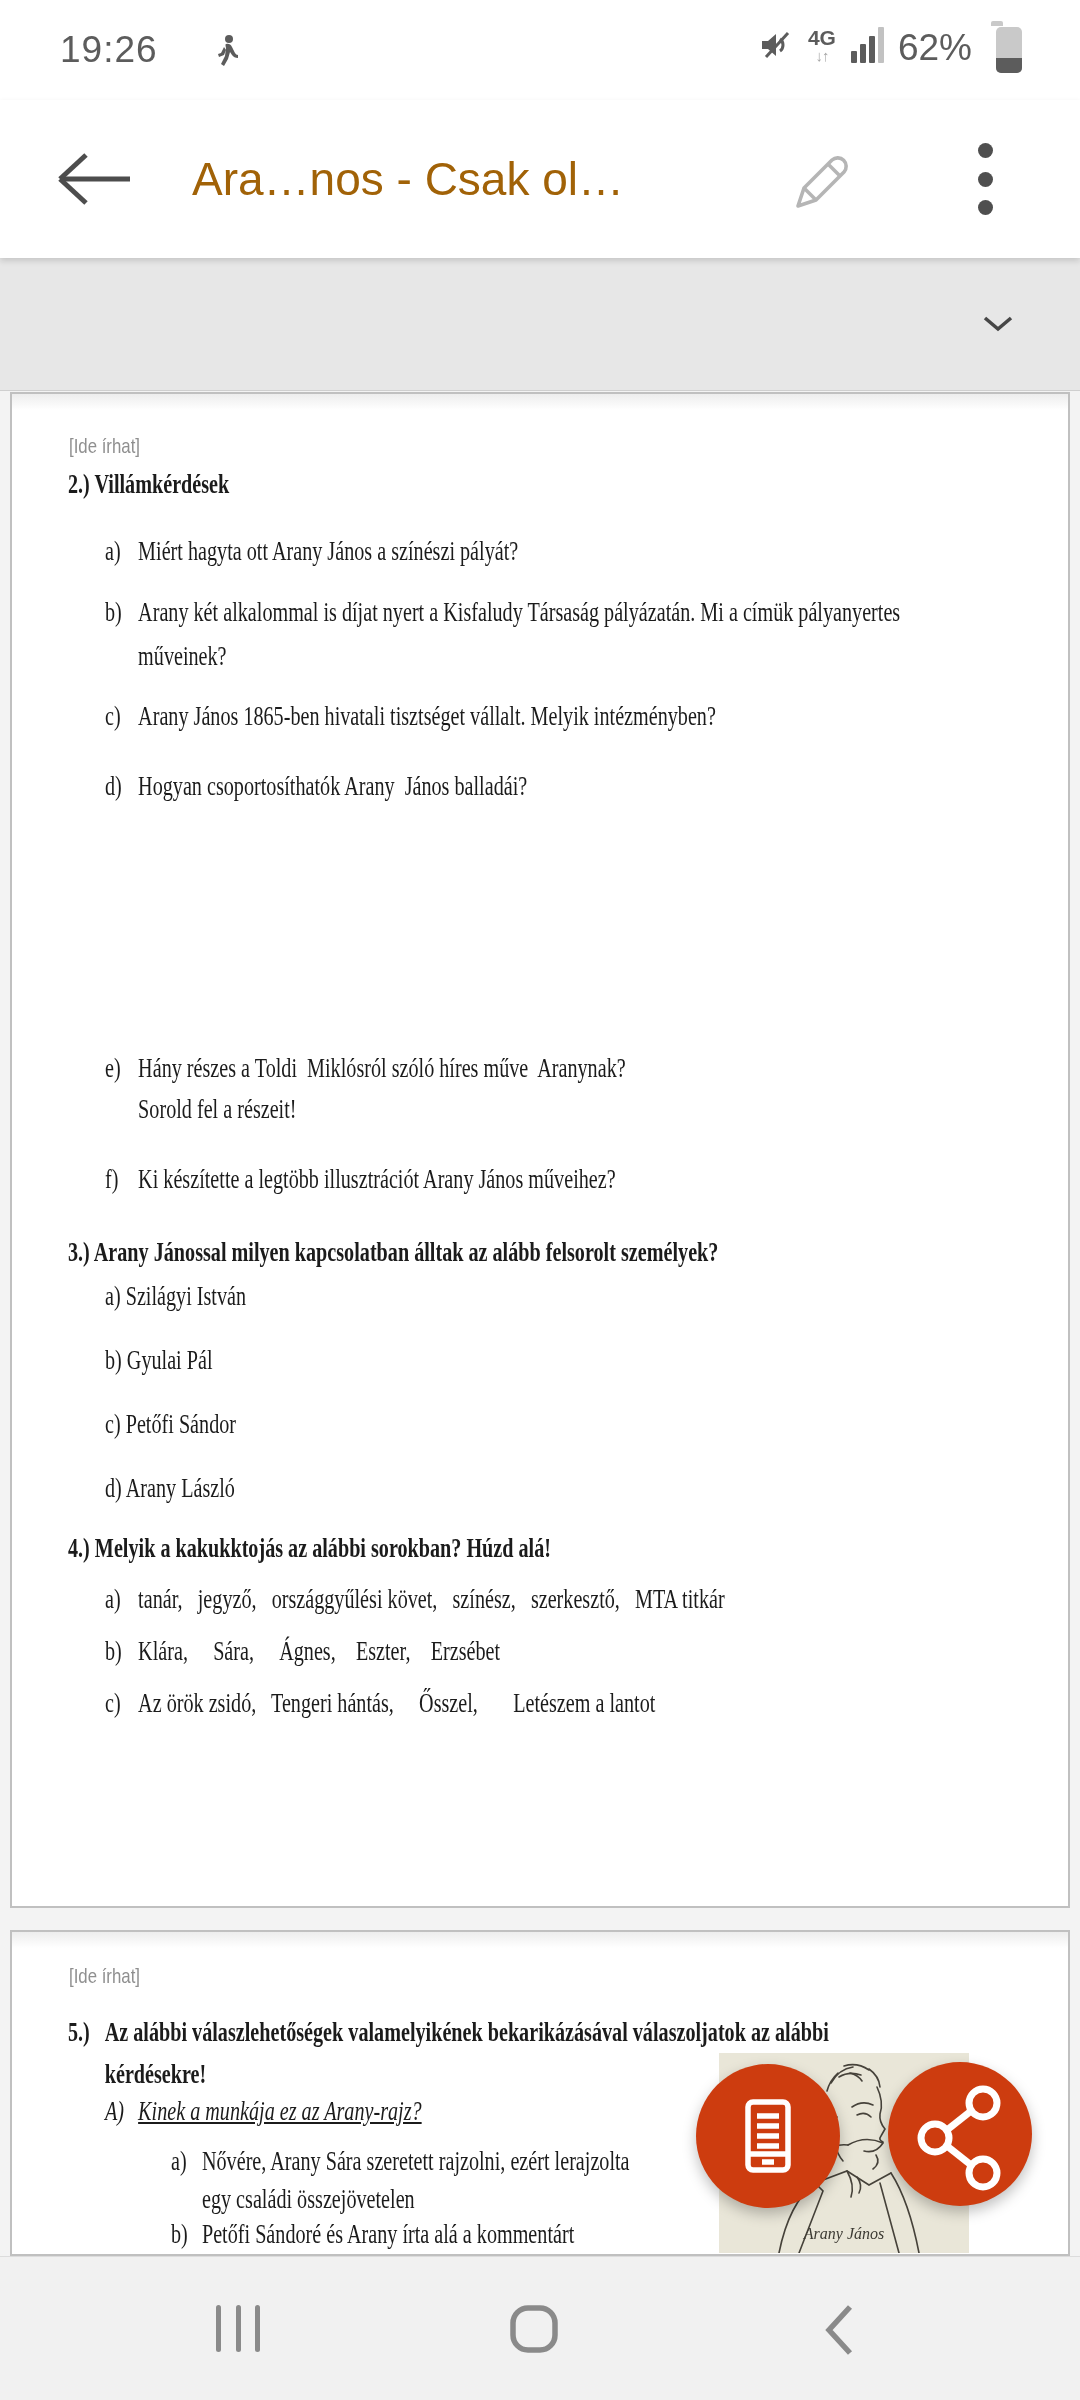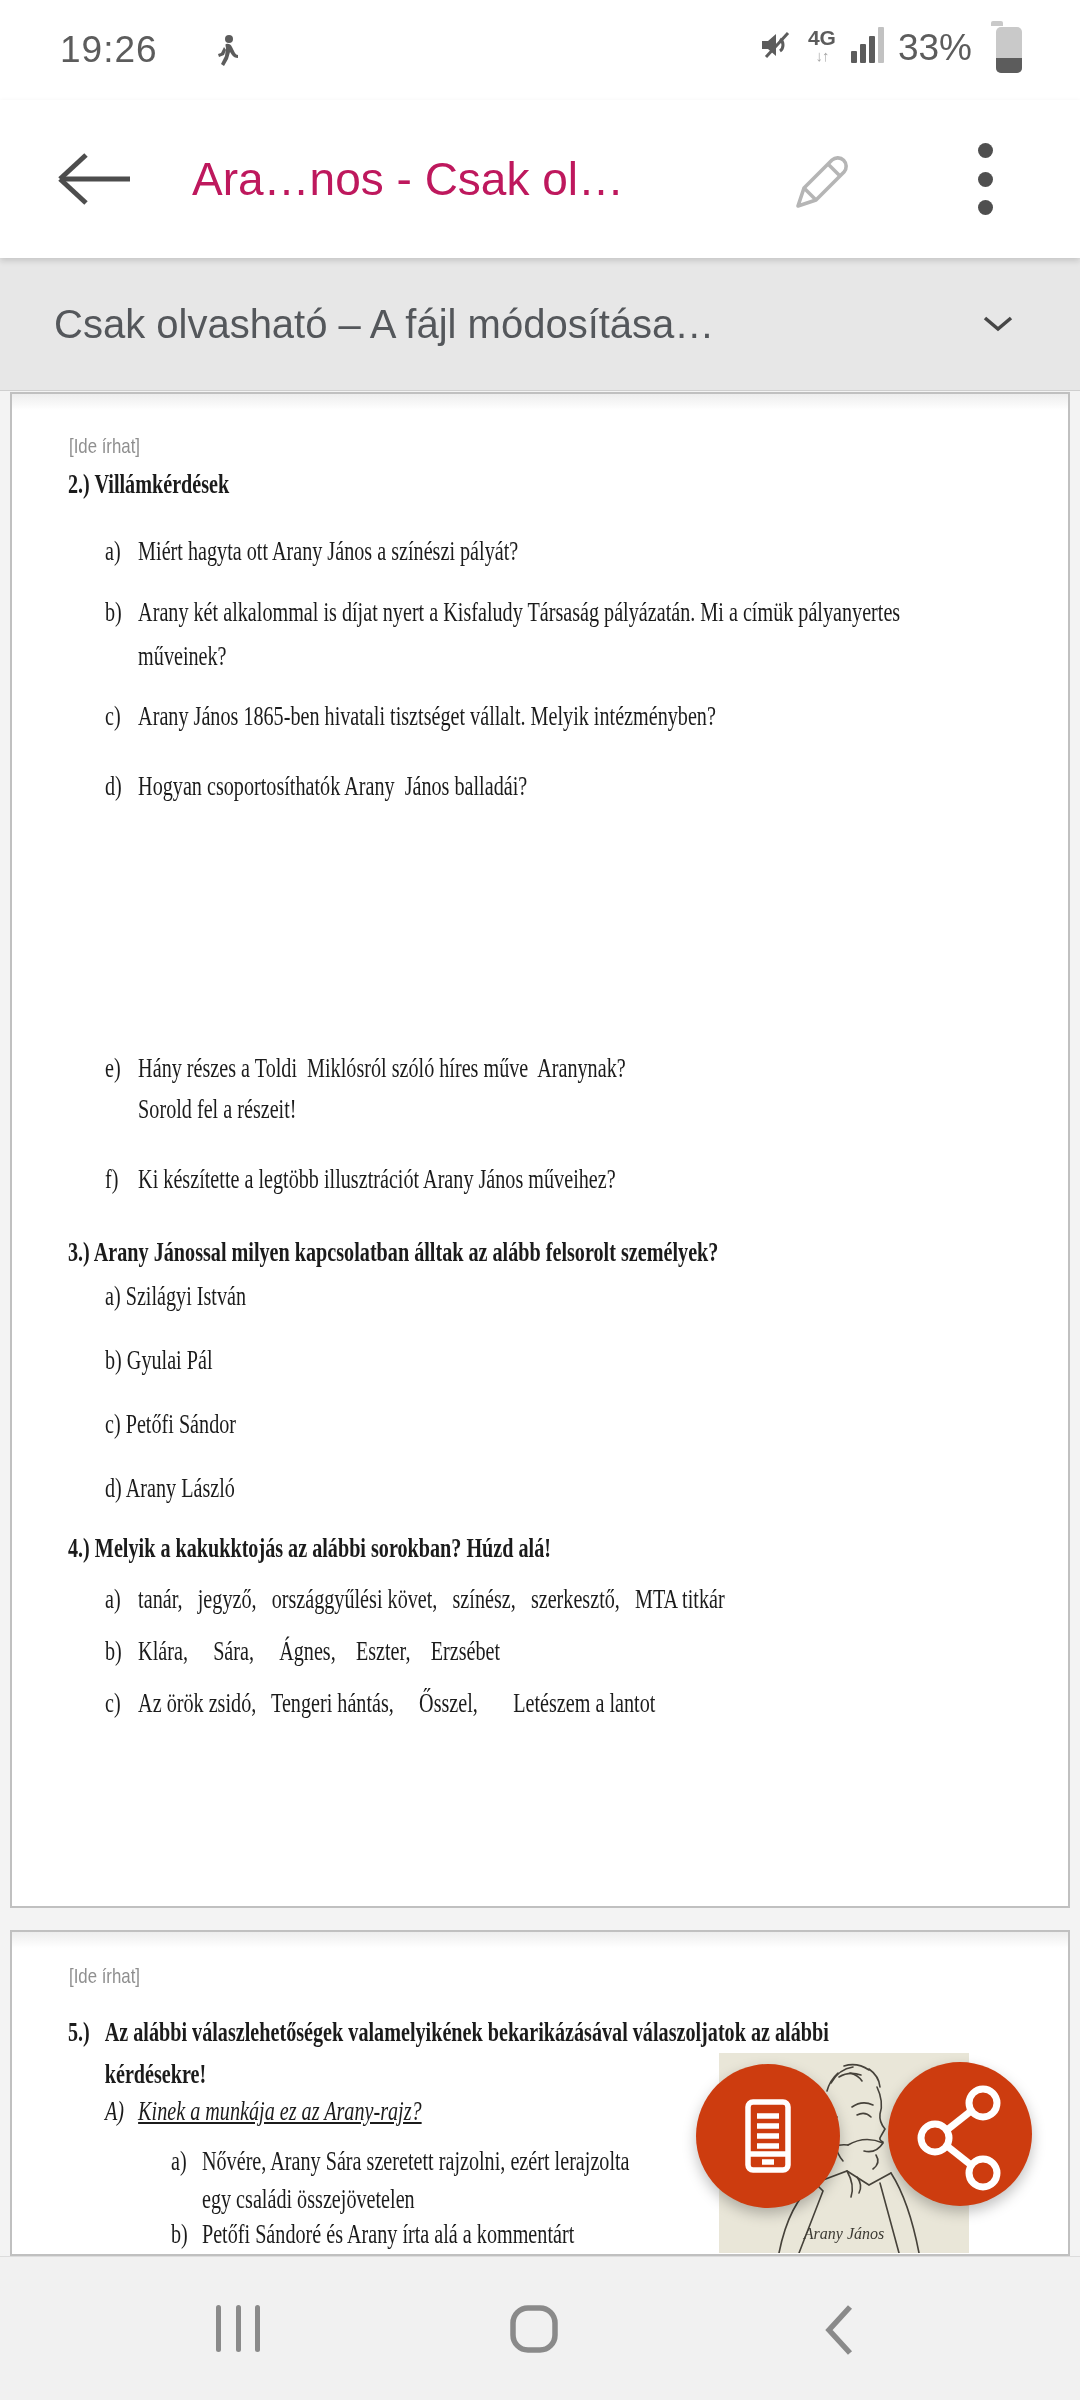--- a/index.html
+++ b/index.html
@@ -21,21 +21,21 @@
   .sigbars i.dim{background:#c2c2c2;}
   .sb-pct{font-size:37px;margin-left:14px;}
   .batt{width:26px;height:46px;border-radius:5px;background:#c9c9c9;position:relative;margin-left:12px;overflow:hidden;}
   .batt:before{content:"";position:absolute;left:0;right:0;bottom:0;height:33%;background:#5c5c5c;}
   .batt-nub{width:12px;height:5px;background:#c9c9c9;border-radius:2px 2px 0 0;position:absolute;top:-6px;left:7px;}
   .battwrap{position:relative;margin-left:12px;}
 
   
   .toolbar{position:absolute;top:100px;left:0;width:1080px;height:158px;background:#fff;
            display:flex;align-items:center;box-shadow:0 3px 6px rgba(0,0,0,.14);z-index:5;}
-  .tb-title{font-size:46px;color:#be185d;margin-left:56px;white-space:nowrap;flex:1;}
+  .tb-title{font-size:46px;color:#a16207;margin-left:56px;white-space:nowrap;flex:1;}
   .tb-back{margin-left:52px;display:flex;}
   .tb-pencil{display:flex;margin-right:0;}
   .tb-dots{display:flex;flex-direction:column;justify-content:space-between;height:72px;width:16px;
            margin-left:122px;margin-right:86px;}
   .tb-dots i{width:15px;height:15px;border-radius:50%;background:#4f4f4f;}
 
   
   .banner{position:absolute;top:258px;left:0;width:1080px;height:132px;background:#e7e7e7;
           display:flex;align-items:center;border-bottom:1px solid #cfcfcf;z-index:4;}
   .banner-text{font-size:40px;color:#54575b;margin-left:54px;white-space:nowrap;}
@@ -104,21 +104,21 @@
     <span class="fourg">
       <span class="t">4G</span>
       <span class="a">↓↑</span>
     </span>
     <span class="sigbars">
       <i style="height:12px"></i>
         <i style="height:19px"></i>
         <i style="height:27px"></i>
         <i class="dim" style="height:36px"></i>
     </span>
-    <span class="sb-pct">33%</span>
+    <span class="sb-pct">62%</span>
     <span class="battwrap">
       <span class="batt-nub"></span>
       <span class="batt" style="display:block"></span>
     </span>
   </span>
 </div>
 
 <div class="toolbar">
   <span class="tb-back">
     <svg width="84" height="60" viewBox="0 0 84 60">
@@ -140,21 +140,20 @@
     </svg>
   </span>
   <span class="tb-dots">
       <i></i>
       <i></i>
       <i></i>
     </span>
 </div>
 
 <div class="banner">
-  <span class="banner-text">Csak olvasható – A fájl módosítása…</span>
   <span class="banner-chev">
     <svg width="32" height="18" viewBox="0 0 32 18">
       <polyline points="3,3 16,14 29,3" stroke="#474747" stroke-width="3.6" fill="none"></polyline>
     </svg>
   </span>
 </div>
 
 <div class="docarea">
 
   <div class="page page1">

